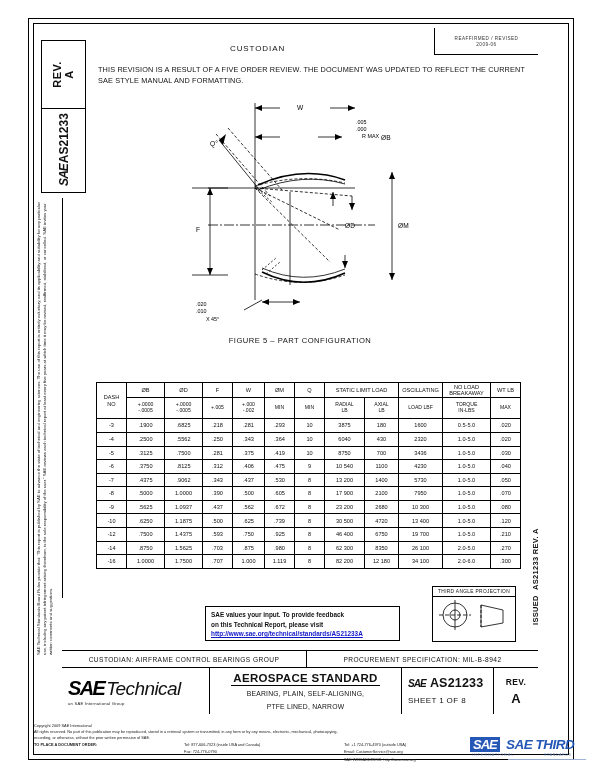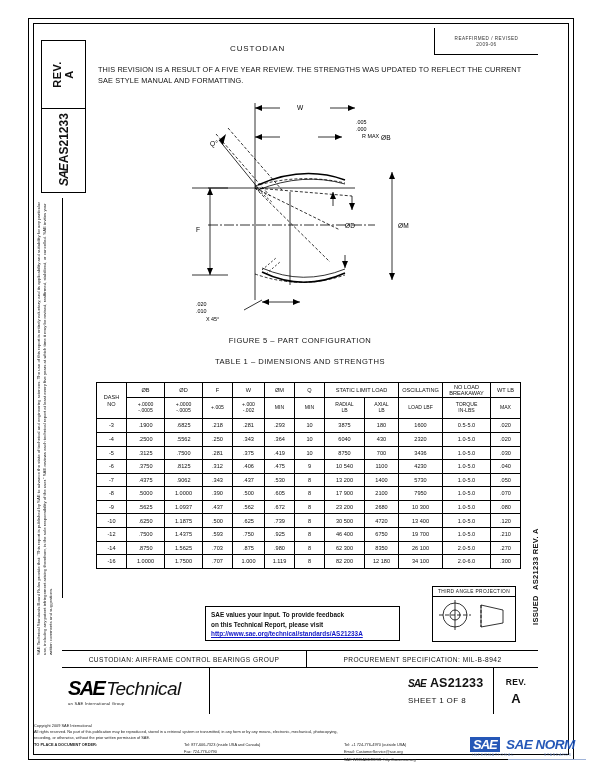--- a/index.html
+++ b/index.html
@@ -300,21 +300,21 @@
   <div class="right-id2">
     <div class="vtxt">ISSUED</div>
   </div>
 
   <div class="rationale-title">CUSTODIAN</div>
   <div class="hdr-vline"></div>
   <div class="hdr-date-box">
     <div class="l1">REAFFIRMED / REVISED</div>
     <div class="l2">2009-06</div>
   </div>
-  <div class="rationale-body">THIS REVISION IS A RESULT OF A FIVE YEAR REVIEW. THE STRENGTHS WAS UPDATED TO REFLECT THE CURRENT SAE STYLE MANUAL AND FORMATTING.</div>
+  <div class="rationale-body">THIS REVISION IS A RESULT OF A FIVE ORDER REVIEW. THE DOCUMENT WAS UPDATED TO REFLECT THE CURRENT SAE STYLE MANUAL AND FORMATTING.</div>
 
   <div class="figwrap">
     <svg width="600" height="776" viewBox="0 0 600 776" xmlns="http://www.w3.org/2000/svg">
       <g stroke="#000" fill="none" stroke-width="0.8">
 
         <line x1="255" y1="103" x2="255" y2="300"></line>
 
         <line x1="208" y1="225" x2="375" y2="225" stroke-dasharray="10,2,2,2"></line>
 
         <line x1="208" y1="188" x2="355" y2="188"></line>
@@ -393,21 +393,20 @@
         <text x="356" y="131" font-size="5.4">.000</text>
         <text x="362" y="138" font-size="5.4">R MAX</text>
         <text x="196" y="306" font-size="5.4">.020</text>
         <text x="196" y="313" font-size="5.4">.010</text>
         <text x="206" y="321" font-size="5.4">X 45°</text>
       </g>
     </svg>
   </div>
 
   <div class="fig-cap">FIGURE 5 – PART CONFIGURATION</div>
-  <div class="tbl-cap">TABLE 1 – DIMENSIONS AND STRENGTHS</div>
 
   <table class="dim">
     <colgroup>
       <col style="width:30px">
         <col style="width:38px">
         <col style="width:38px">
         <col style="width:30px">
       <col style="width:32px">
         <col style="width:30px">
         <col style="width:30px">
@@ -631,20 +630,25 @@
   </div>
 
   <div class="titleblock">
     <div class="tb-logo">
       <div class="brandline">
         <span class="sae-mark">SAE</span>
         <span class="aero-word">Technical</span>
       </div>
       <div class="sub">an SAE International Group</div>
     </div>
+    <div class="tb-mid">
+      <div class="as-title">AEROSPACE STANDARD</div>
+      <div class="as-sub">BEARING, PLAIN, SELF-ALIGNING,</div>
+      <div class="as-sub">PTFE LINED, NARROW</div>
+    </div>
     <div class="tb-num">
       <div class="numline">
         <span class="sae-s">SAE</span>
         <span class="num">AS21233</span>
       </div>
       <div class="sheet">SHEET 1 OF 8</div>
     </div>
     <div class="tb-rev">
       <div class="rl">REV.</div>
       <div class="rv">A</div>
@@ -668,19 +672,19 @@
     <div class="cols">
       <div class="c1"></div>
       <div class="c2"></div>
       <div class="c3"><span>SAE WEB ADDRESS:</span>
         <span>http://www.sae.org</span></div>
     </div>
   </div>
 
   <div class="watermark">
     <span class="wm-sae">SAE</span>
-    <span class="wm-norm">SAE NORM</span>
+    <span class="wm-norm">SAE THIRD</span>
     <span class="wm-sub">INTERNATIONAL</span>
     <span class="wm-sub2">STANDARDS</span>
     <span class="wm-rule"></span>
   </div>
 
 </div>
 
 </body></html>

